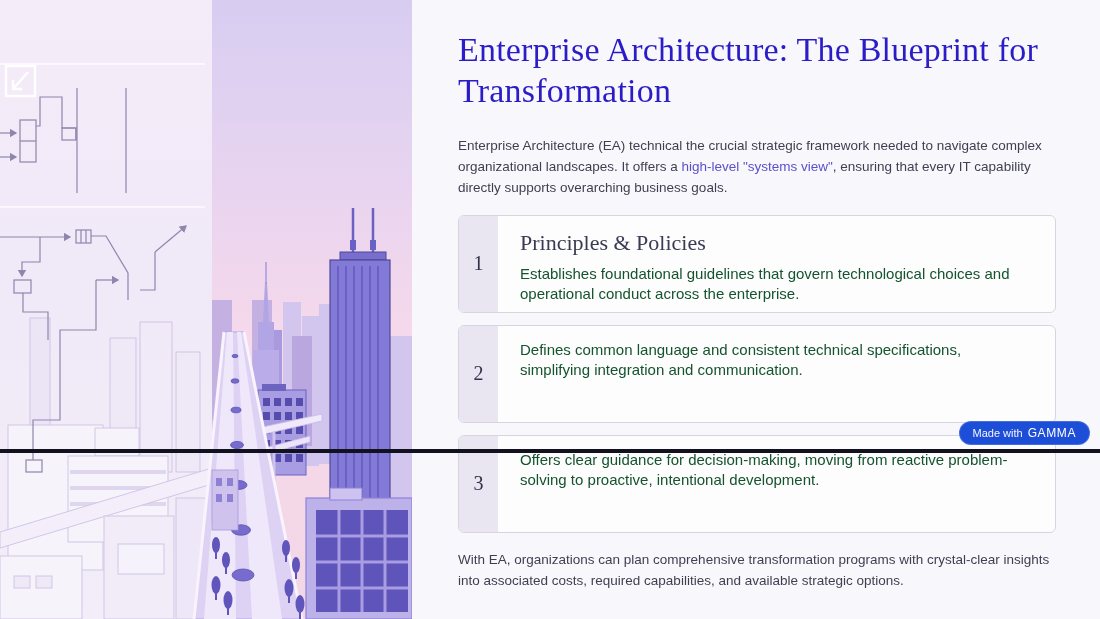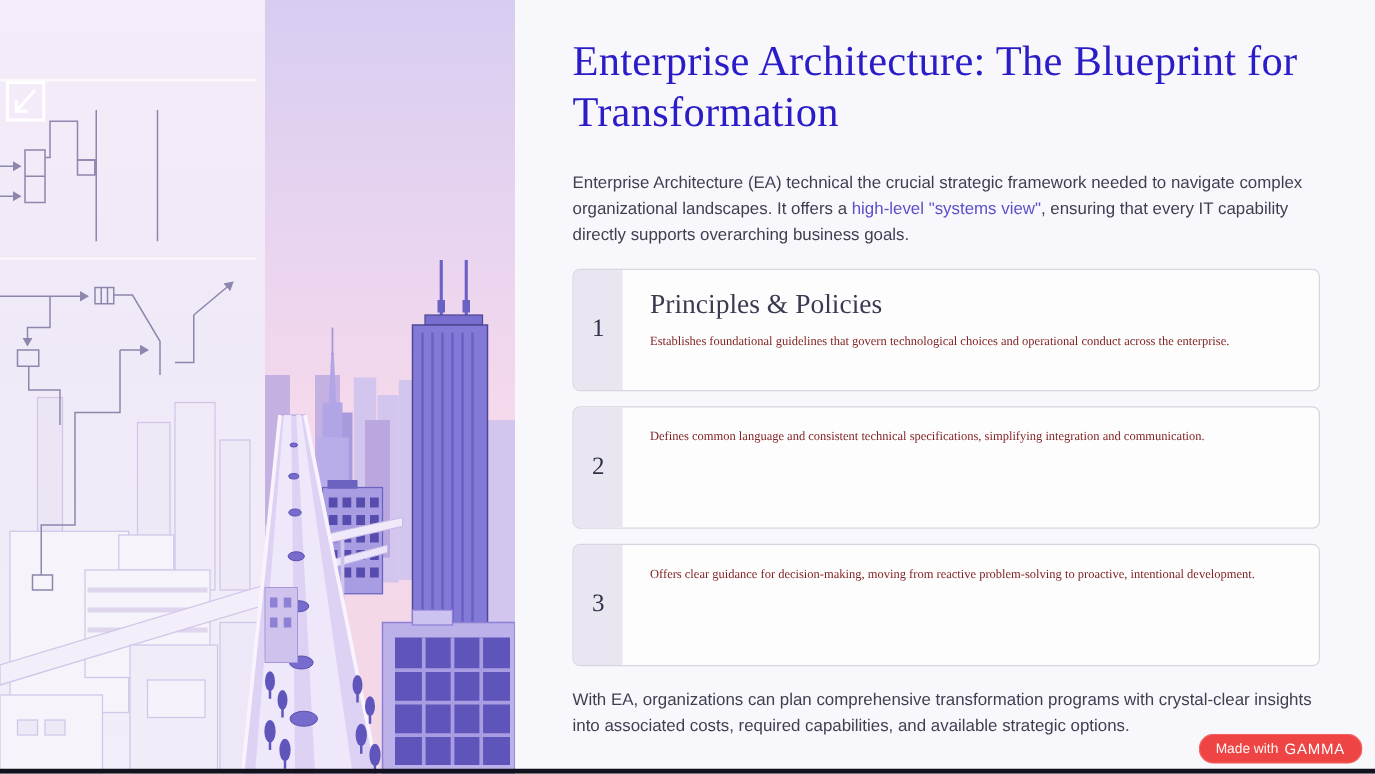--- a/index.html
+++ b/index.html
@@ -5,21 +5,21 @@
   * { margin: 0; padding: 0; box-sizing: border-box; }
   html, body { width: 1100px; height: 619px; overflow: hidden; }
   body {
     font-family: "Liberation Sans", sans-serif;
     background: #f8f7fb;
     position: relative;
   }
   .slide {
     display: flex;
     width: 1100px;
-    height: 619px;
+    height: 453px;
     position: relative;
     background: #f8f7fb;
   }
   
   .illustration {
     width: 412px;
     height: 619px;
     flex: none;
     position: relative;
     overflow: hidden;
@@ -71,37 +71,36 @@
   }
   .card-body { padding: 14px 20px 0 22px; }
   .card-title {
     font-family: "Liberation Serif", "DejaVu Serif", serif;
     font-weight: 400;
     font-size: 22px;
     color: #3a3a52;
     margin-bottom: 8px;
   }
   .card-desc {
-    font-size: 10px;
+    font-size: 15px;
     line-height: 20px;
-    color: #7f1d1d;
-    font-family: Liberation Serif, serif;
+    color: #14532d;
   }
   .outro { margin-top: 16px; }
 
   .badge {
     position: absolute;
     right: 10px;
     bottom: 8px;
     height: 24px;
     display: flex;
     align-items: center;
     gap: 5px;
     padding: 0 13px;
-    background: #ef4444;
+    background: #1d4ed8;
     border: 1px solid rgba(255,255,255,0.18);
     border-radius: 12px;
     color: #ffffff;
     cursor: pointer;
   }
   .badge-prefix { font-size: 11px; font-weight: 400; opacity: 0.95; }
   .badge-brand  { font-size: 12px; font-weight: 400; letter-spacing: 0.6px; }
 
   .bottom-bar {
     position: absolute;

